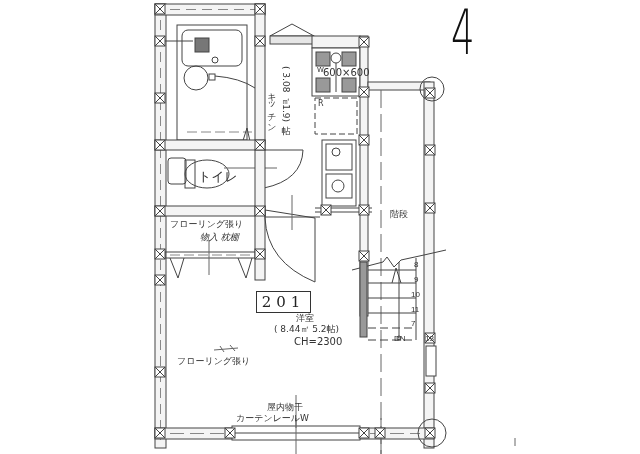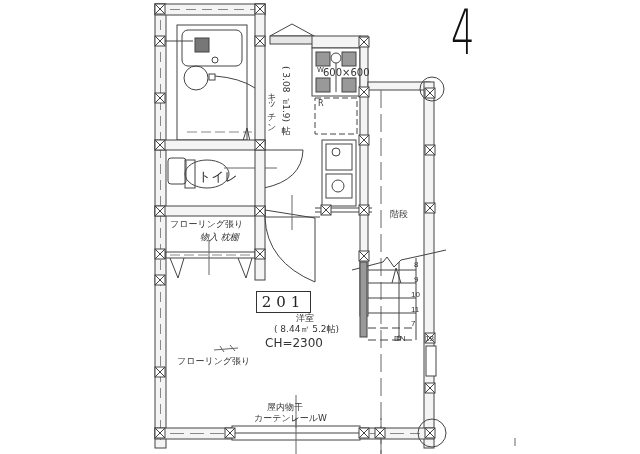--- a/index.html
+++ b/index.html
@@ -186,17 +186,17 @@
 <div class="step" style="left:411px; top:305px;">11</div>
 <div class="step" style="left:411px; top:319px;">7</div>
 <div class="step" style="left:425px; top:334px;">13</div>
 <div class="step" style="left:394px; top:334px;">DN</div>
 
 <div class="room-no">
   <span>201</span>
 </div>
 <div class="lbl" style="left:296px; top:314px;text-align:center;">洋室</div>
 <div class="lbl" style="left:274px; top:325px;">( 8.44㎡ 5.2帖)</div>
-<div class="lbl" style="left:265px; top:337px; font-size:12px;">CH=2300</div>
+<div class="lbl" style="left:294px; top:337px; font-size:10px;">CH=2300</div>
 <div class="lbl" style="left:177px; top:357px;text-align:right;">フローリング張り</div>
 
 <div class="lbl" style="left:267px; top:403px;text-align:center;">屋内物干</div>
-<div class="lbl" style="left:254px; top:414px;">カーテンレールW</div>
+<div class="lbl" style="left:236px; top:414px;">カーテンレールW</div>
 
 </body></html>

